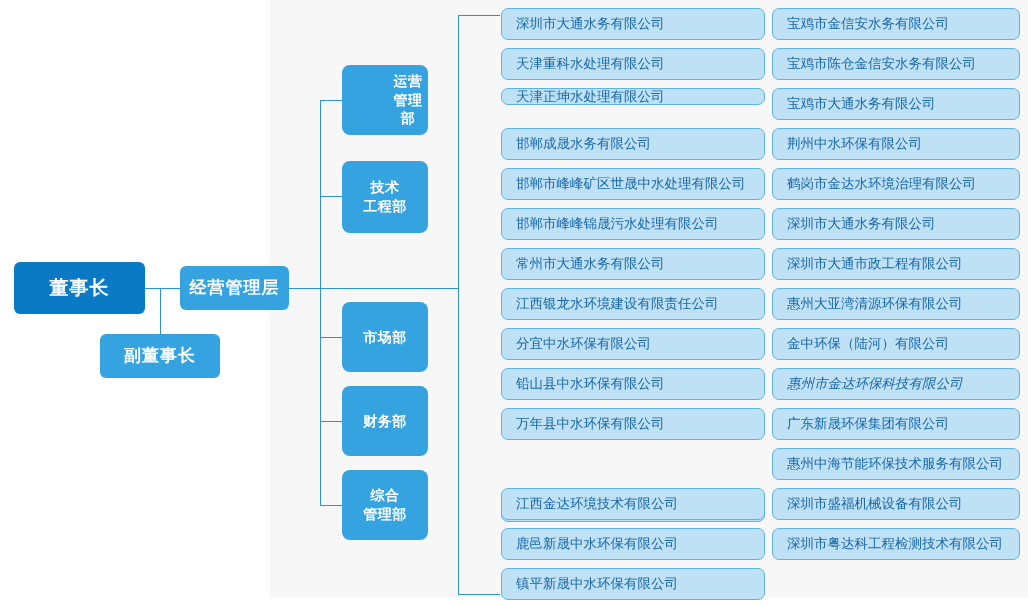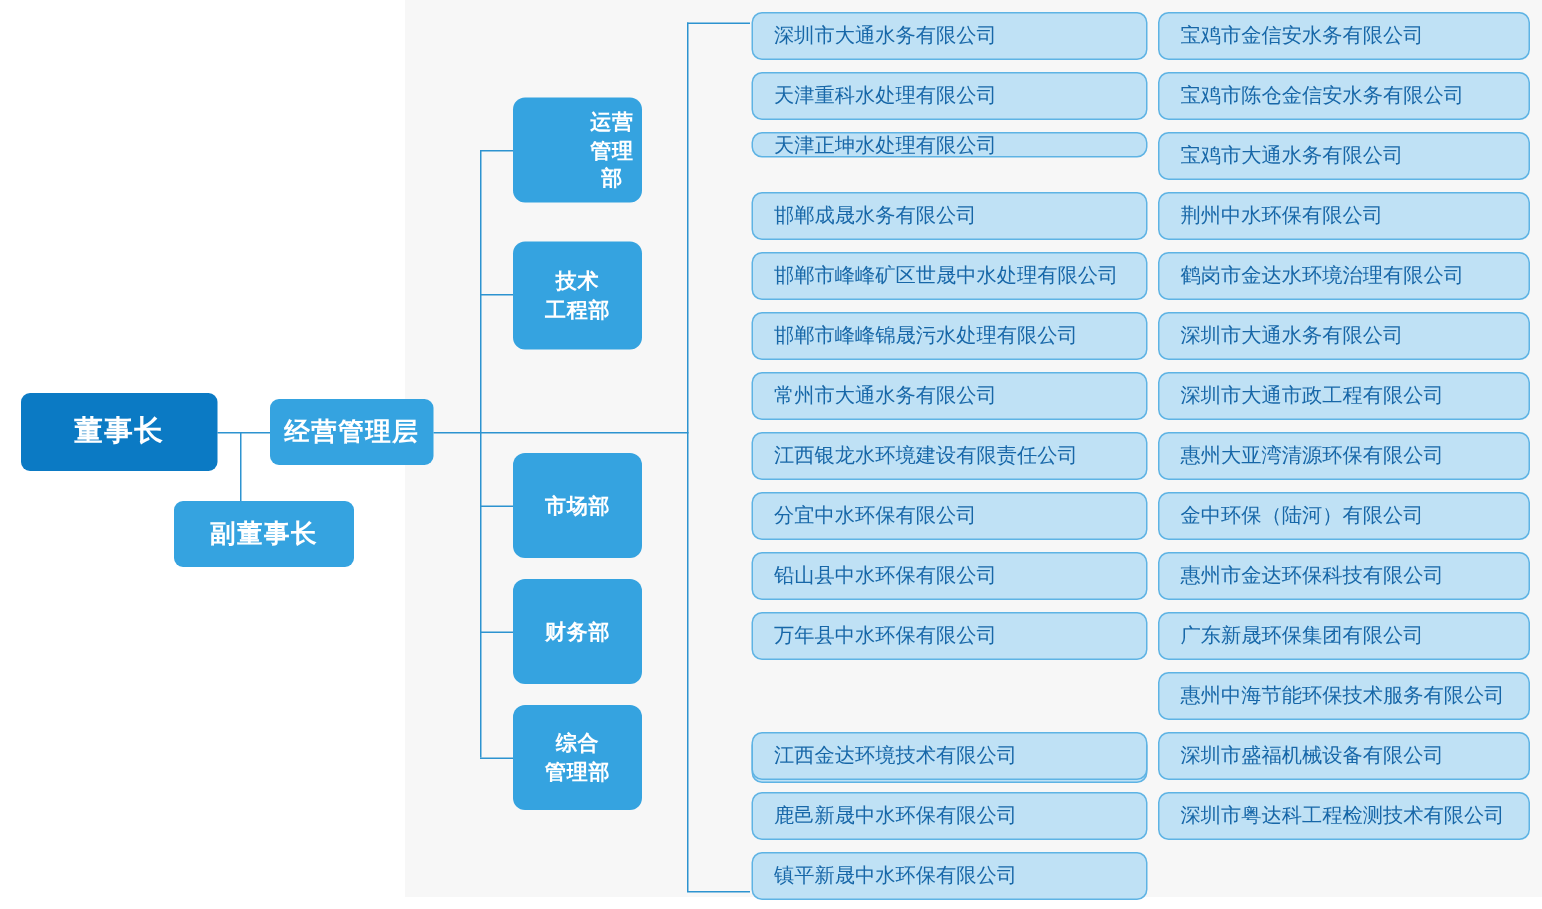--- a/index.html
+++ b/index.html
@@ -122,21 +122,21 @@
   <div class="ln h" style="left:320px; top:421px; width:22px;"></div>
   <div class="ln h" style="left:320px; top:505px; width:22px;"></div>
 
   <div class="ln h" style="left:320px; top:288px; width:139px;"></div>
   <div class="ln v" style="left:458px; top:15px; height:579px;"></div>
   <div class="ln h" style="left:458px; top:15px; width:42px;"></div>
   <div class="ln h" style="left:458px; top:594px; width:42px;"></div>
 
   <div class="exec chair" style="left:14px; top:262px; width:131px; height:52px;">董事长</div>
 
-  <div class="exec vice" style="left:116px; top:334px; width:120px; height:44px;">副董事长</div>
+  <div class="exec vice" style="left:100px; top:334px; width:120px; height:44px;">副董事长</div>
 
   <div class="exec mgmt" style="left:180px; top:266px; width:109px; height:44px;">经营管理层</div>
 
   <div class="dept" style="left:342px; top:65px; width:86px; height:70px;padding-left:46px;">运营
 管理部</div>
   <div class="dept" style="left:342px; top:161px; width:86px; height:72px;">技术
 工程部</div>
   <div class="dept" style="left:342px; top:302px; width:86px; height:70px;">市场部</div>
   <div class="dept" style="left:342px; top:386px; width:86px; height:70px;">财务部</div>
   <div class="dept" style="left:342px; top:470px; width:86px; height:70px;">综合
@@ -160,19 +160,19 @@
 
   <div class="company" style="left:772px; top:8px; width:248px; height:32px;">宝鸡市金信安水务有限公司</div>
   <div class="company" style="left:772px; top:48px; width:248px; height:32px;">宝鸡市陈仓金信安水务有限公司</div>
   <div class="company" style="left:772px; top:88px; width:248px; height:32px;">宝鸡市大通水务有限公司</div>
   <div class="company" style="left:772px; top:128px; width:248px; height:32px;">荆州中水环保有限公司</div>
   <div class="company" style="left:772px; top:168px; width:248px; height:32px;">鹤岗市金达水环境治理有限公司</div>
   <div class="company" style="left:772px; top:208px; width:248px; height:32px;">深圳市大通水务有限公司</div>
   <div class="company" style="left:772px; top:248px; width:248px; height:32px;">深圳市大通市政工程有限公司</div>
   <div class="company" style="left:772px; top:288px; width:248px; height:32px;">惠州大亚湾清源环保有限公司</div>
   <div class="company" style="left:772px; top:328px; width:248px; height:32px;">金中环保（陆河）有限公司</div>
-  <div class="company" style="left:772px; top:368px; width:248px; height:32px;">惠州市金达环保科技有限公司</div>
+  <div class="company" style="left:772px; top:368px; width:248px; height:32px;font-style:italic;">惠州市金达环保科技有限公司</div>
   <div class="company" style="left:772px; top:408px; width:248px; height:32px;">广东新晟环保集团有限公司</div>
   <div class="company" style="left:772px; top:448px; width:248px; height:32px;">惠州中海节能环保技术服务有限公司</div>
   <div class="company" style="left:772px; top:488px; width:248px; height:32px;">深圳市盛福机械设备有限公司</div>
   <div class="company" style="left:772px; top:528px; width:248px; height:32px;">深圳市粤达科工程检测技术有限公司</div>
 
 </div>
 
 </body></html>

